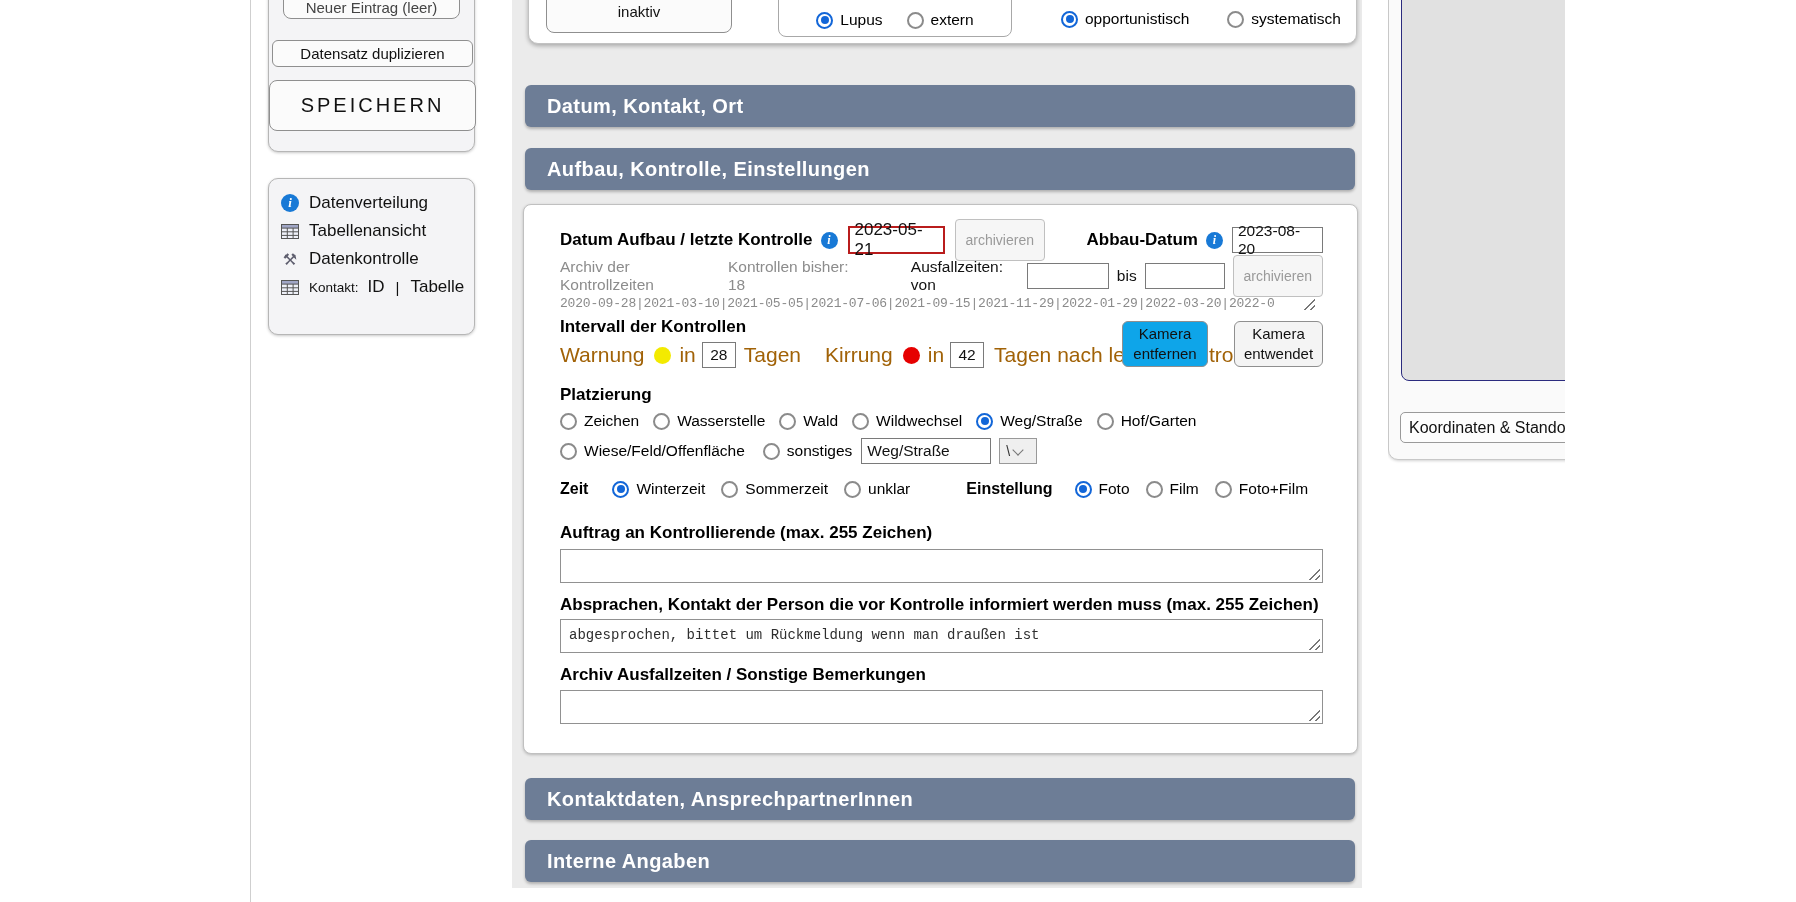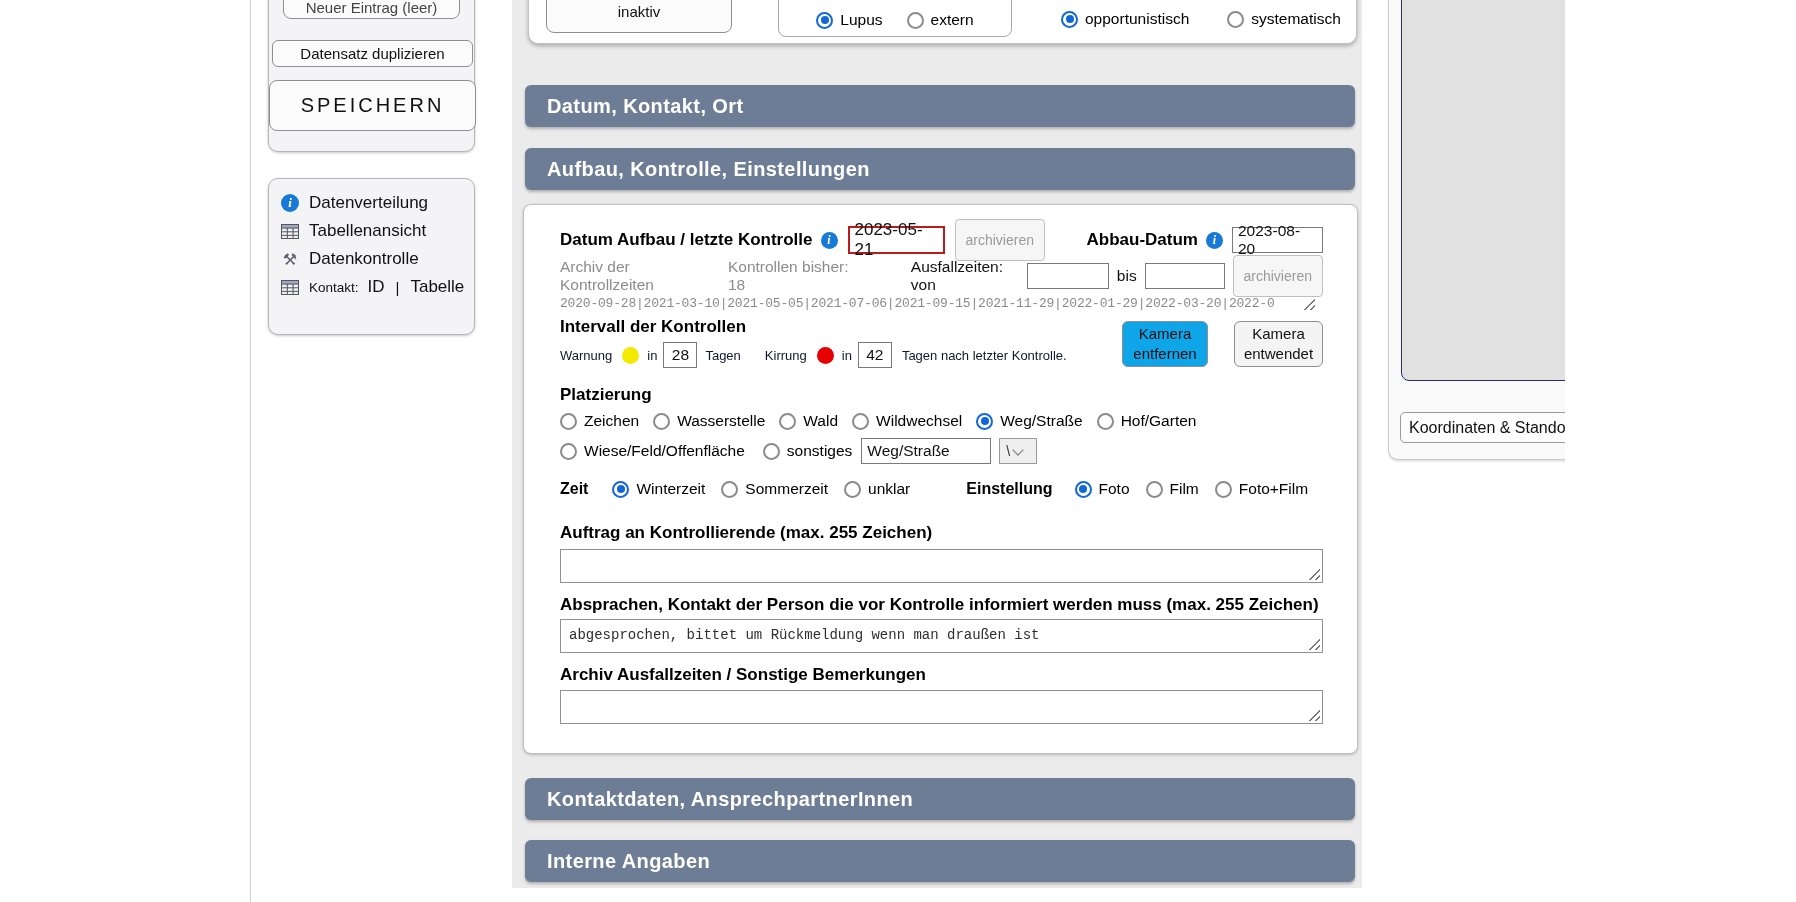--- a/index.html
+++ b/index.html
@@ -11,21 +11,21 @@
   .card{position:absolute;background:#f4f4f6;border:1px solid #b6b6b6;border-radius:10px;
         box-shadow:0 1px 3px rgba(0,0,0,.22);}
   .btn{position:absolute;display:flex;align-items:center;justify-content:center;
        background:#fbfbfb;border:1px solid #8f8f8f;border-radius:7px;color:#111;cursor:pointer;}
   .btn-small{background:#f6f6f6;border:1px solid #c0c0c0;border-radius:4px;color:#9a9a9a;
              font-size:14px;display:inline-flex;align-items:center;justify-content:center;
              height:24px;padding:8px 10px;}
   .input{display:inline-flex;align-items:center;background:#fff;border:1px solid #7a7a7a;
          height:26px;padding:0 5px;font-size:15.5px;box-sizing:border-box;}
   .blabel{font-weight:700;font-size:17px;color:#000;}
-  .txt{font-size:13px;color:#0f172a;}
+  .txt{font-size:21px;color:#a16207;}
   .gray{color:#8c8c8c;}
 
   
   .rgroup{display:flex;align-items:center;}
   .radio{display:inline-flex;align-items:center;gap:7px;cursor:pointer;}
   .rb{width:17px;height:17px;border-radius:50%;background:#fff;border:2px solid #8b8b8b;
       box-sizing:border-box;position:relative;flex:0 0 auto;}
   .rb.sel{border-color:#1266d8;}
   .rb.sel::after{content:'';position:absolute;inset:2.5px;border-radius:50%;background:#1266d8;}
   .rt{font-size:15.5px;color:#000;white-space:nowrap;}

